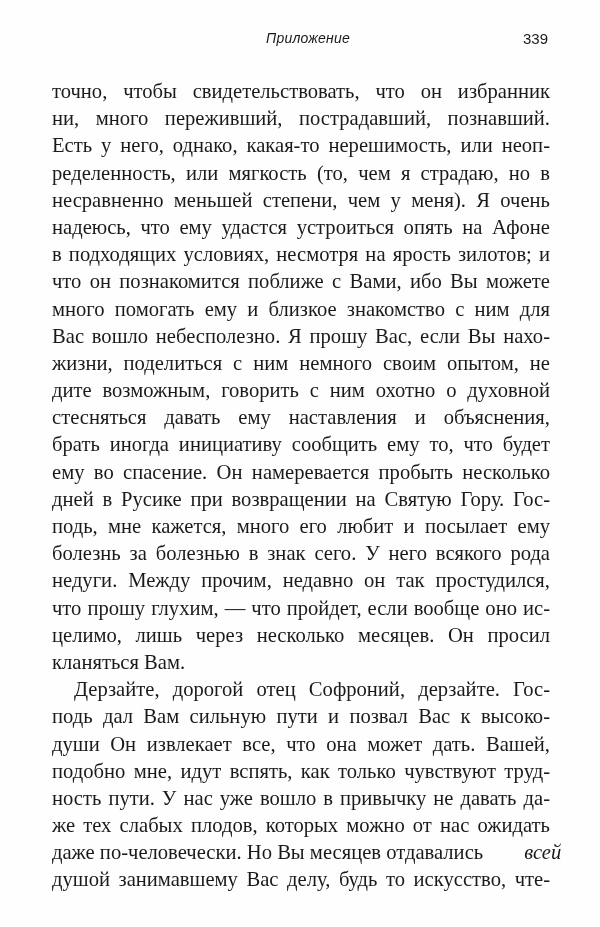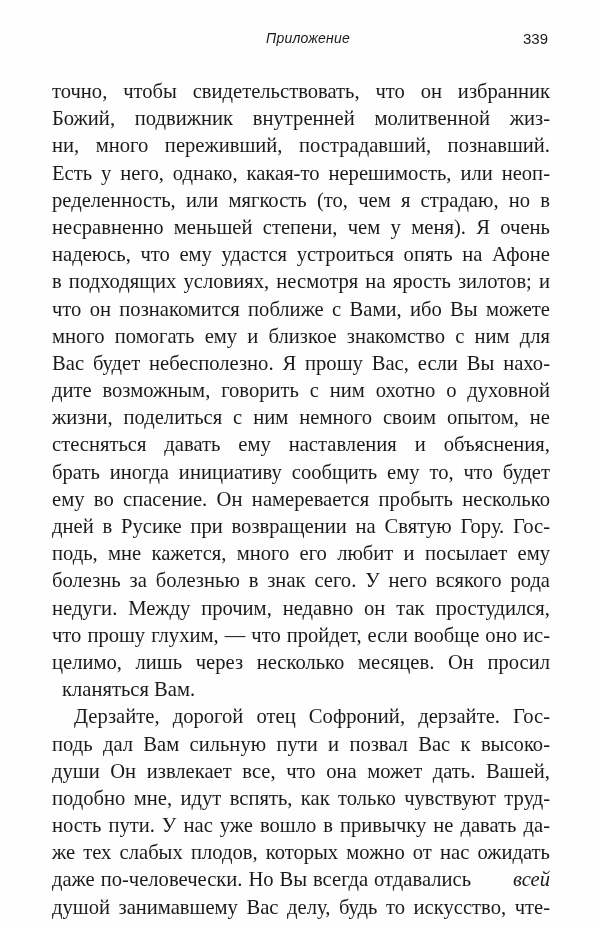--- a/index.html
+++ b/index.html
@@ -17,60 +17,59 @@
     position: absolute; right: 52px; top: 0;
     font-family: "Liberation Sans", sans-serif; font-size: 15px; text-align: center;
   }
   .body-text {
     position: absolute; left: 52px; top: 78px; width: 498px;
     font-family: "Liberation Serif", serif; font-size: 20.6px; line-height: 27.2px;
   }
   .line {
     display: block; white-space: nowrap; text-align: justify; text-align-last: justify; height: 27.2px;
   }
-  .line.last { text-align-last: left; margin-left: 10px; }
+  .line.last { text-align-last: left; }
   .line.indent { padding-left: 22px; }
   .em { font-style: italic; margin-left: 36px; }
 </style>
 </head>
 <body>
 
 <div class="page">
   <div class="running-head">
     <div class="running-title">Приложение</div>
     <div class="page-number">339</div>
   </div>
 
   <div class="body-text">
     <span class="line">точно, чтобы свидетельствовать, что он избранник</span>
-    <span class="line">Божий, подвижник внутренней молитвенной жиз-</span>
     <span class="line">ни, много переживший, пострадавший, познавший.</span>
     <span class="line">Есть у него, однако, какая-то нерешимость, или неоп-</span>
     <span class="line">ределенность, или мягкость (то, чем я страдаю, но в</span>
     <span class="line">несравненно меньшей степени, чем у меня). Я очень</span>
     <span class="line">надеюсь, что ему удастся устроиться опять на Афоне</span>
     <span class="line">в подходящих условиях, несмотря на ярость зилотов; и</span>
     <span class="line">что он познакомится поближе с Вами, ибо Вы можете</span>
     <span class="line">много помогать ему и близкое знакомство с ним для</span>
-    <span class="line">Вас будет небесполезно. Я прошу Вас, если Вы нахо-</span>
+    <span class="line">Вас вошло небесполезно. Я прошу Вас, если Вы нахо-</span>
+    <span class="line">жизни, поделиться с ним немного своим опытом, не</span>
     <span class="line">дите возможным, говорить с ним охотно о духовной</span>
-    <span class="line">жизни, поделиться с ним немного своим опытом, не</span>
     <span class="line">стесняться давать ему наставления и объяснения,</span>
     <span class="line">брать иногда инициативу сообщить ему то, что будет</span>
     <span class="line">ему во спасение. Он намеревается пробыть несколько</span>
     <span class="line">дней в Русике при возвращении на Святую Гору. Гос-</span>
     <span class="line">подь, мне кажется, много его любит и посылает ему</span>
     <span class="line">болезнь за болезнью в знак сего. У него всякого рода</span>
     <span class="line">недуги. Между прочим, недавно он так простудился,</span>
     <span class="line">что прошу глухим, — что пройдет, если вообще оно ис-</span>
     <span class="line">целимо, лишь через несколько месяцев. Он просил</span>
     <span class="line last">кланяться Вам.</span>
     <span class="line indent">Дерзайте, дорогой отец Софроний, дерзайте. Гос-</span>
     <span class="line">подь дал Вам сильную пути и позвал Вас к высоко-</span>
     <span class="line">души Он извлекает все, что она может дать. Вашей,</span>
     <span class="line">подобно мне, идут вспять, как только чувствуют труд-</span>
     <span class="line">ность пути. У нас уже вошло в привычку не давать да-</span>
     <span class="line">же тех слабых плодов, которых можно от нас ожидать</span>
-    <span class="line"><span>даже по-человечески. Но Вы всегда отдавались</span> <span class="em">всей</span></span>
+    <span class="line"><span>даже по-человечески. Но Вы месяцев отдавались</span> <span class="em">всей</span></span>
     <span class="line">душой занимавшему Вас делу, будь то искусство, чте-</span>
 
   </div>
 </div>
 
 </body></html>

